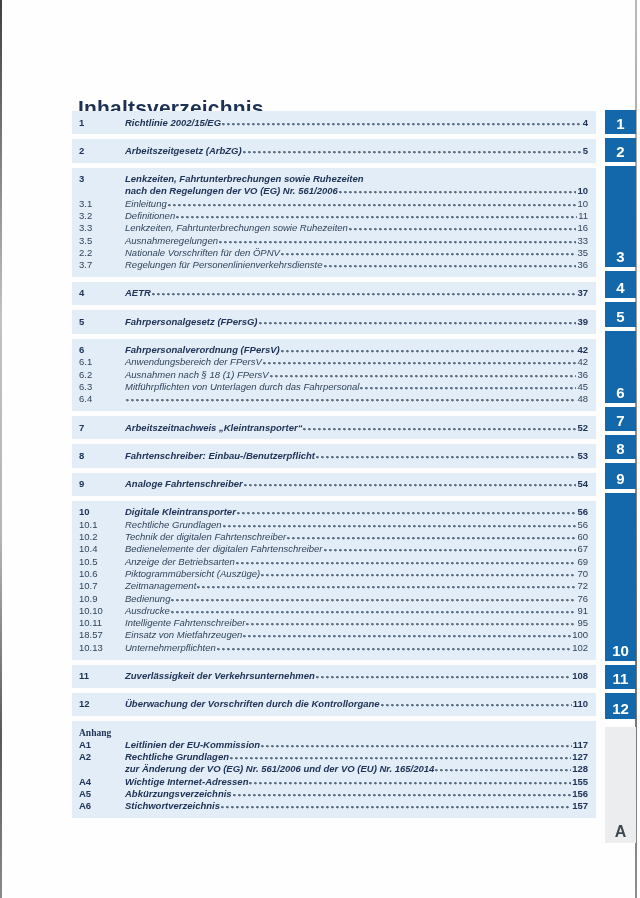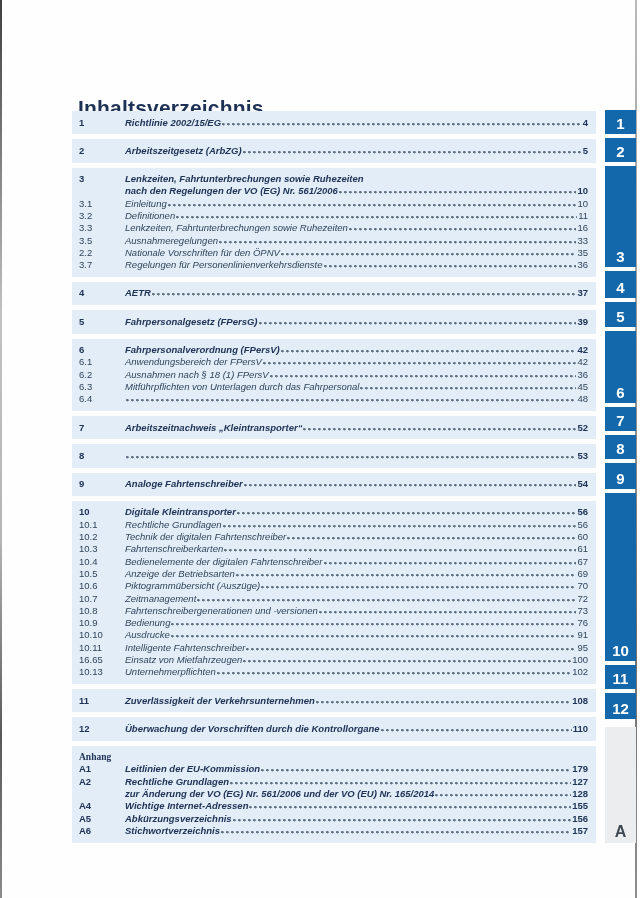--- a/index.html
+++ b/index.html
@@ -192,20 +192,21 @@
         <div class="row b">
           <span class="num">7</span>
           <span class="t">Arbeitszeitnachweis „Kleintransporter“</span>
           <span class="leader"></span>
           <span class="pg">52</span>
         </div>
       </div>
       <div class="band">
         <div class="row b">
           <span class="num">8</span>
+          <span class="t">Fahrtenschreiber: Einbau-/Benutzerpflicht</span>
           <span class="leader"></span>
           <span class="pg">53</span>
         </div>
       </div>
       <div class="band">
         <div class="row b">
           <span class="num">9</span>
           <span class="t">Analoge Fahrtenschreiber</span>
           <span class="leader"></span>
           <span class="pg">54</span>
@@ -224,26 +225,20 @@
           <span class="leader"></span>
           <span class="pg">56</span>
         </div>
         <div class="row">
           <span class="num">10.2</span>
           <span class="t">Technik der digitalen Fahrtenschreiber</span>
           <span class="leader"></span>
           <span class="pg">60</span>
         </div>
         <div class="row">
-          <span class="num">10.3</span>
-          <span class="t">Fahrtenschreiberkarten</span>
-          <span class="leader"></span>
-          <span class="pg">61</span>
-        </div>
-        <div class="row">
           <span class="num">10.4</span>
           <span class="t">Bedienelemente der digitalen Fahrtenschreiber</span>
           <span class="leader"></span>
           <span class="pg">67</span>
         </div>
         <div class="row">
           <span class="num">10.5</span>
           <span class="t">Anzeige der Betriebsarten</span>
           <span class="leader"></span>
           <span class="pg">69</span>
@@ -254,45 +249,39 @@
           <span class="leader"></span>
           <span class="pg">70</span>
         </div>
         <div class="row">
           <span class="num">10.7</span>
           <span class="t">Zeitmanagement</span>
           <span class="leader"></span>
           <span class="pg">72</span>
         </div>
         <div class="row">
-          <span class="num">10.8</span>
-          <span class="t">Fahrtenschreibergenerationen und -versionen</span>
-          <span class="leader"></span>
-          <span class="pg">73</span>
-        </div>
-        <div class="row">
           <span class="num">10.9</span>
           <span class="t">Bedienung</span>
           <span class="leader"></span>
           <span class="pg">76</span>
         </div>
         <div class="row">
           <span class="num">10.10</span>
           <span class="t">Ausdrucke</span>
           <span class="leader"></span>
           <span class="pg">91</span>
         </div>
         <div class="row">
           <span class="num">10.11</span>
           <span class="t">Intelligente Fahrtenschreiber</span>
           <span class="leader"></span>
           <span class="pg">95</span>
         </div>
         <div class="row">
-          <span class="num">16.65</span>
+          <span class="num">18.57</span>
           <span class="t">Einsatz von Mietfahrzeugen</span>
           <span class="leader"></span>
           <span class="pg">100</span>
         </div>
         <div class="row">
           <span class="num">10.13</span>
           <span class="t">Unternehmerpflichten</span>
           <span class="leader"></span>
           <span class="pg">102</span>
         </div>
@@ -314,21 +303,21 @@
         </div>
       </div>
       <div class="band">
         <div class="row b">
           <span class="num wide">Anhang</span>
         </div>
         <div class="row b">
           <span class="num">A1</span>
           <span class="t">Leitlinien der EU-Kommission</span>
           <span class="leader"></span>
-          <span class="pg">179</span>
+          <span class="pg">117</span>
         </div>
         <div class="row b">
           <span class="num">A2</span>
           <span class="t">Rechtliche Grundlagen</span>
           <span class="leader"></span>
           <span class="pg">127</span>
         </div>
         <div class="row b">
           <span class="num"></span>
           <span class="t">zur Änderung der VO (EG) Nr. 561/2006 und der VO (EU) Nr. 165/2014</span>

